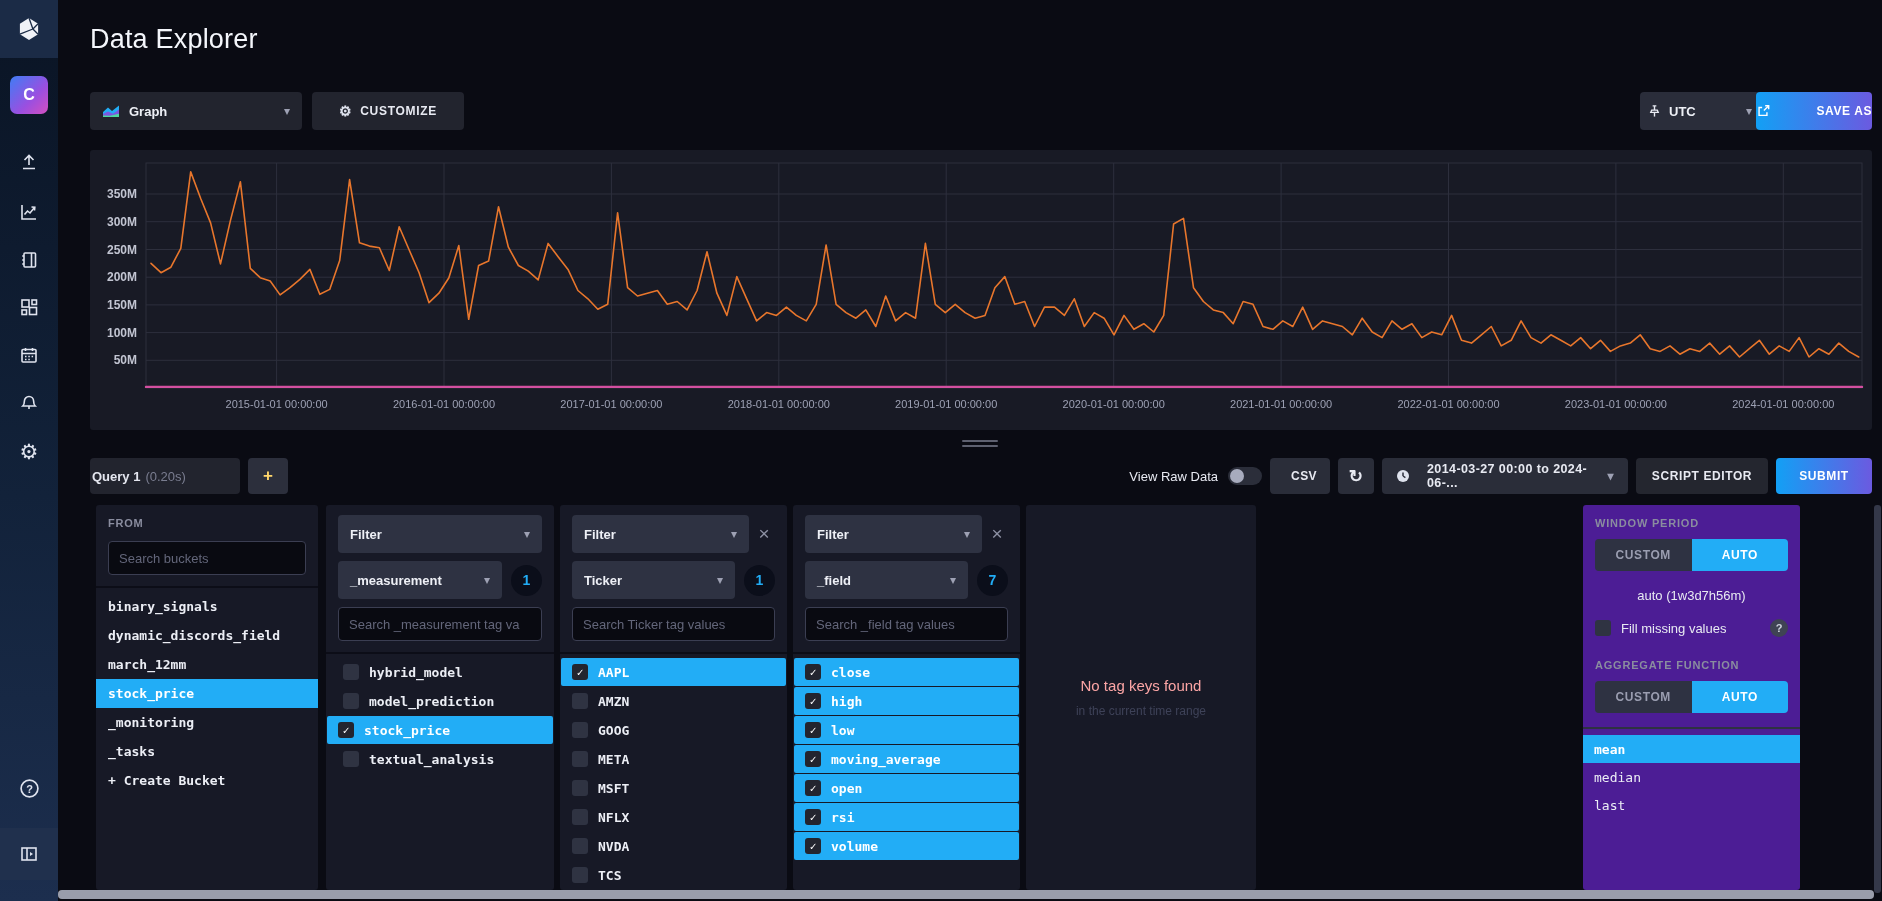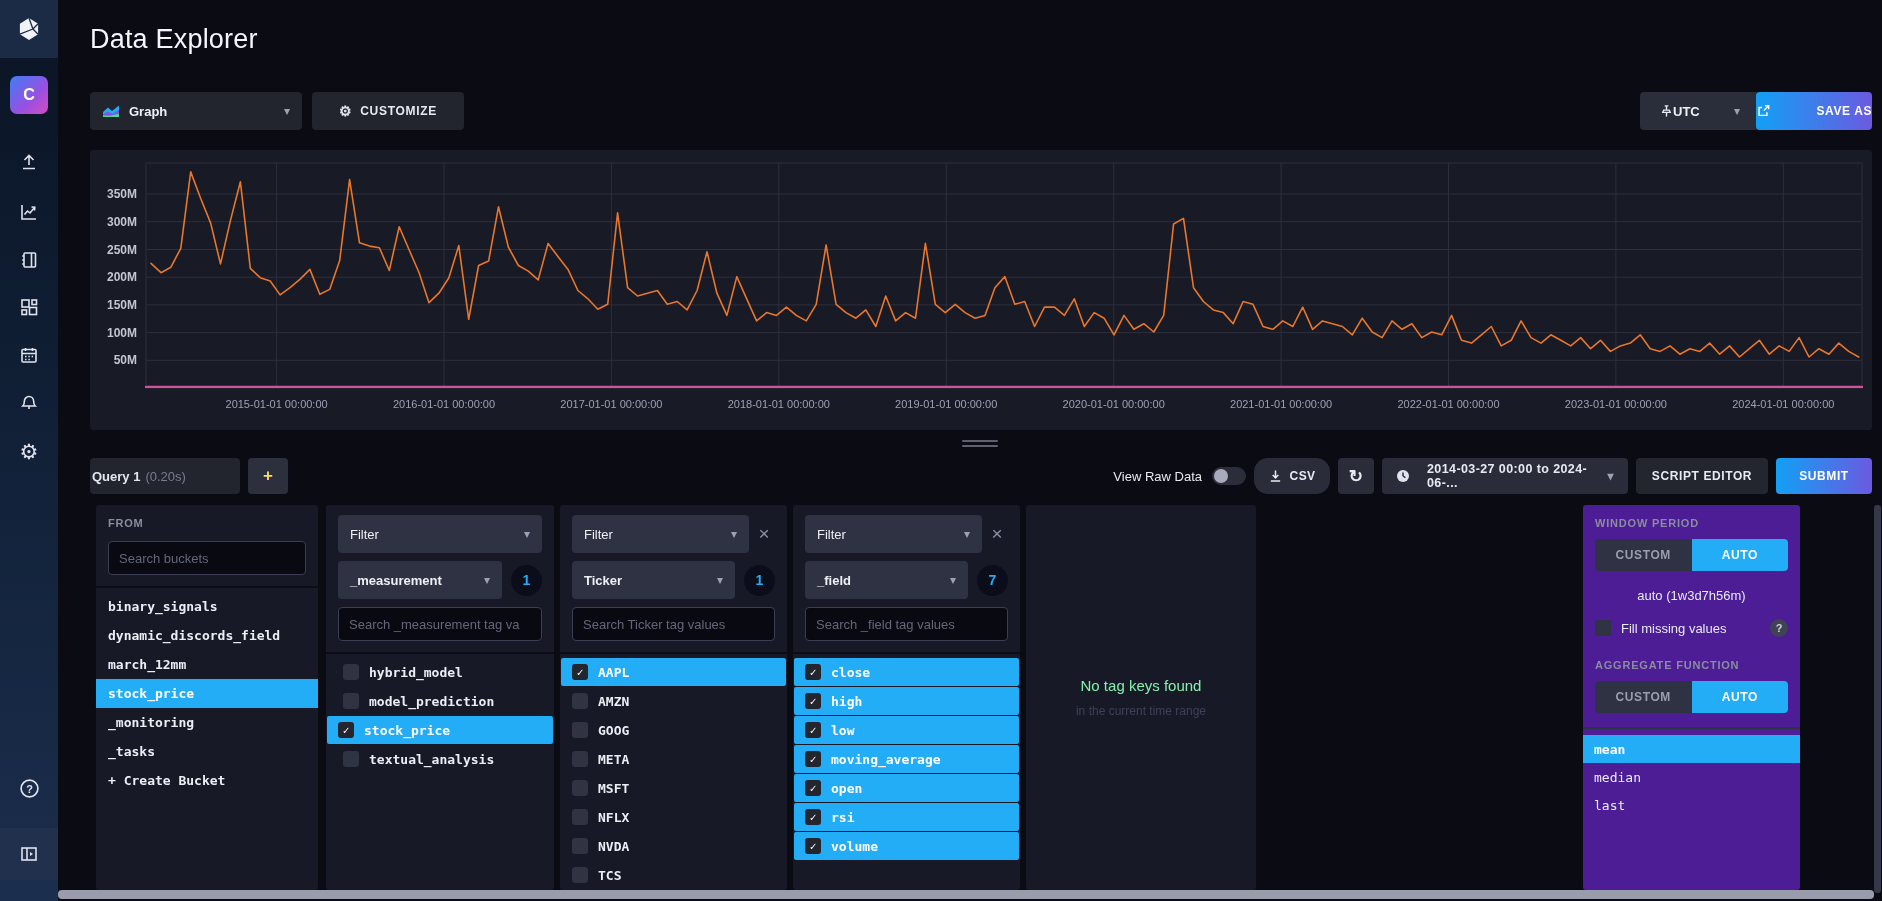--- a/index.html
+++ b/index.html
@@ -21,21 +21,21 @@
     display:flex; align-items:center; justify-content:center; }
 
   
   .page-title { position:absolute; left:90px; top:24px; font-size:27px; font-weight:normal; letter-spacing:0.2px; color:#f4f6fb; }
   .btn { display:flex; align-items:center; border-radius:4px; cursor:pointer; }
   .dd-chevron { color:#9ea1b4; font-size:12px; }
   #graph-dd { position:absolute; left:90px; top:92px; width:212px; height:38px; background:#22242e; padding:0 12px; gap:9px; }
   #graph-dd .lbl { font-size:13px; font-weight:bold; flex:1; }
   #customize-btn { position:absolute; left:312px; top:92px; width:152px; height:38px; background:#22242e;
     justify-content:center; gap:8px; font-size:12px; font-weight:bold; letter-spacing:0.7px; color:#e8eaf2; }
-  #utc-dd { position:absolute; left:1640px; top:92px; width:120px; height:38px; background:#2a2d3a; padding:0 20px; gap:0; }
+  #utc-dd { position:absolute; left:1640px; top:92px; width:120px; height:38px; background:#2a2d3a; padding:0 8px; gap:8px; }
   #utc-dd .lbl { font-size:13px; font-weight:bold; flex:1; }
   #saveas-btn { position:absolute; left:1756px; top:92px; width:116px; height:38px;
     background:linear-gradient(90deg,#12a0f5,#6b5ae0); justify-content:space-between; gap:7px;
     font-size:12px; font-weight:bold; letter-spacing:0.6px; color:#fff; }
 
   
   #chart-panel { position:absolute; left:90px; top:150px; width:1782px; height:280px; background:#181a25; border-radius:3px; }
   #chart-svg { position:absolute; left:0; top:0; }
   #chart-svg .ylab { fill:#c2c5d2; font-size:12px; font-weight:bold; font-family:"Liberation Sans",sans-serif; }
   #chart-svg .xlab { fill:#9da1b4; font-size:11px; font-family:"Liberation Sans",sans-serif; }
@@ -64,39 +64,39 @@
   
   .card { position:absolute; top:505px; height:385px; background:#171926; border-radius:3px; padding:12px; overflow:hidden; }
   .mono { font-family:"DejaVu Sans Mono", monospace; }
   .card-label { font-size:11px; font-weight:bold; letter-spacing:0.8px; color:#8a8d9f; }
   .search-input { width:100%; height:34px; background:#090a11; border:1px solid #3b3e52; border-radius:4px;
     color:#dfe2ee; font-size:13px; padding:0 10px; outline:none; font-family:"Liberation Sans",sans-serif; }
   .search-input::placeholder { color:#63667a; }
   .card-divider { height:2px; background:#0c0d17; margin:11px -12px 4px -12px; }
   .flt-head { display:flex; align-items:center; gap:4px; margin-top:-2px; }
   .flt-dd { flex:1; height:38px; background:#2e3242; border-radius:4px; display:flex; align-items:center; padding:0 12px; }
-  .flt-dd .lbl { flex:1; font-size:13px; font-weight:normal; }
+  .flt-dd .lbl { flex:1; font-size:13px; font-weight:bold; }
   .flt-close { width:22px; text-align:center; font-size:19px; color:#8d90a3; cursor:pointer; }
   .sel-row { display:flex; align-items:center; gap:9px; margin-top:8px; }
   .key-dd { flex:1; height:38px; background:#2e3242; border-radius:4px; display:flex; align-items:center; padding:0 12px; }
   .key-dd .lbl { flex:1; font-size:13px; font-weight:bold; }
   .badge { width:31px; height:31px; border-radius:50%; background:#0b0e1a; color:#22adf6; font-weight:bold; font-size:14px;
     display:flex; align-items:center; justify-content:center; flex-shrink:0; }
   .row-search { margin-top:8px; }
   .item-row { height:28px; margin:1px -11px; padding:0 11px; display:flex; align-items:center; gap:10px;
     font-size:13px; font-weight:bold; color:#eceef5; border-radius:2px; }
   .item-row.selected { background:#22adf6; color:#fff; }
   .bucket-row { height:29px; margin:0 -12px; padding:0 12px; display:flex; align-items:center;
     font-size:13px; font-weight:bold; color:#eceef5; }
   .bucket-row.selected { background:#22adf6; color:#fff; }
   .cb { width:16px; height:16px; border-radius:3px; background:#2f3342; flex-shrink:0;
     display:flex; align-items:center; justify-content:center; font-size:11px; color:#fff; }
   .cb.checked { background:#23252f; }
   .empty-card { display:flex; flex-direction:column; align-items:center; justify-content:center; gap:10px; }
-  .empty-title { font-size:15px; color:#86efac; }
+  .empty-title { font-size:15px; color:#fca5a5; }
   .empty-sub { font-size:12px; color:#3e4258; }
 
   
   #right-panel { position:absolute; left:1583px; top:505px; width:217px; height:385px; background:#4c1d95; border-radius:3px; padding:12px; }
   .seg-ctl { display:flex; height:32px; border-radius:4px; overflow:hidden; margin-top:10px; }
   .seg { flex:1; display:flex; align-items:center; justify-content:center; font-size:12px; font-weight:bold; letter-spacing:0.6px; cursor:pointer; }
   .seg.inactive { background:#2e3242; color:#9a9db0; }
   .seg.active { background:#22adf6; color:#fff; }
   .auto-value { margin-top:17px; text-align:center; font-size:13px; color:#e8eaf2; }
   .fill-row { margin-top:16px; display:flex; align-items:center; gap:10px; }
@@ -273,21 +273,21 @@
   </div>
   <div id="add-query-btn">
       <span>+</span>
     </div>
 
   <div id="qr-right">
     <span class="raw-label">View Raw Data</span>
     <div class="toggle">
         <div class="knob"></div>
       </div>
-    <div class="qbtn" style="width:76px;border-radius:14px;">
+    <div class="qbtn" style="width:60px;">
       <svg width="13" height="14" viewBox="0 0 14 14" style="stroke:#e8eaf2; fill:none; stroke-width:1.6;">
         <path d="M7 1 V8.5 M4 6 L7 9 L10 6 M2 12.5 H12"></path>
       </svg>
       <span>CSV</span>
     </div>
     <div class="qbtn" style="width:36px; padding:0;">
       <span class="refresh-glyph">↻</span>
     </div>
     <div class="qbtn" id="time-dd">
       <svg width="14" height="14" viewBox="0 0 14 14">

